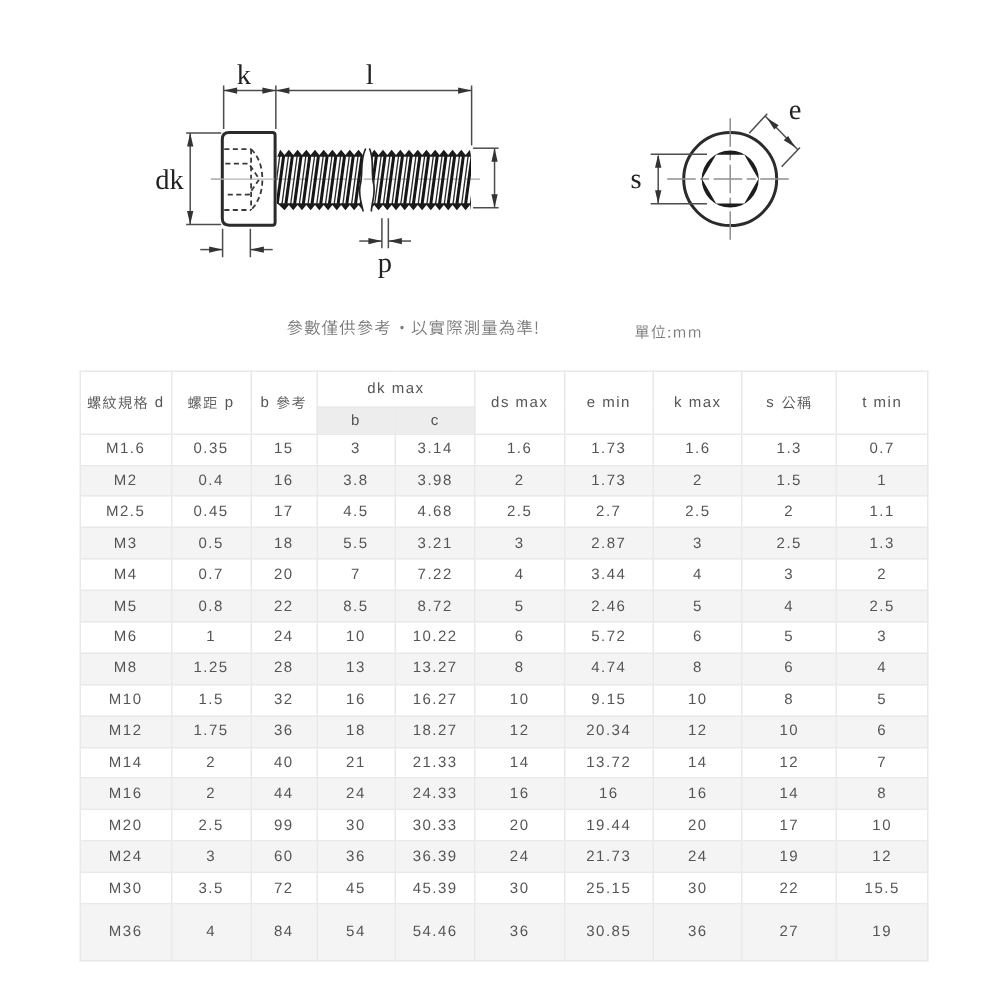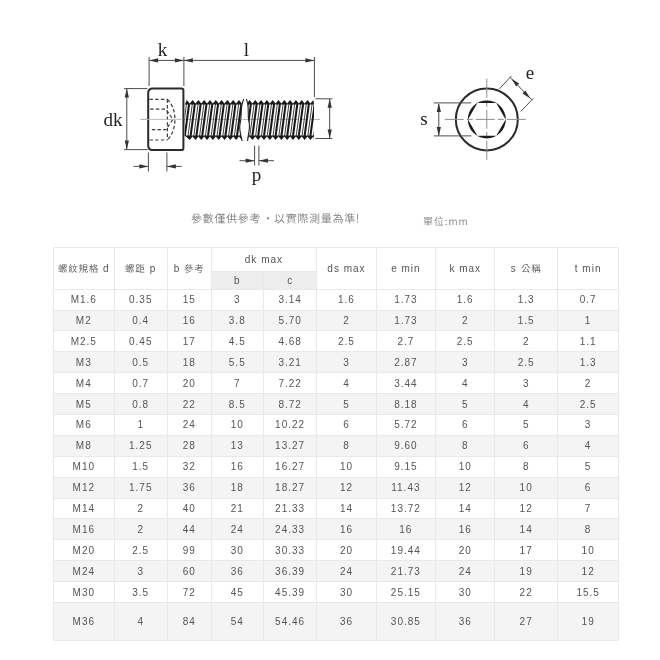--- a/index.html
+++ b/index.html
@@ -269,21 +269,21 @@
         <td>1.73</td>
         <td>1.6</td>
         <td>1.3</td>
         <td>0.7</td>
       </tr>
 <tr class="alt">
         <td>M2</td>
         <td>0.4</td>
         <td>16</td>
         <td>3.8</td>
-        <td>5.70</td>
+        <td>3.98</td>
         <td>2</td>
         <td>1.73</td>
         <td>2</td>
         <td>1.5</td>
         <td>1</td>
       </tr>
 <tr>
         <td>M2.5</td>
         <td>0.45</td>
         <td>17</td>
@@ -319,21 +319,21 @@
         <td>3</td>
         <td>2</td>
       </tr>
 <tr class="alt">
         <td>M5</td>
         <td>0.8</td>
         <td>22</td>
         <td>8.5</td>
         <td>8.72</td>
         <td>5</td>
-        <td>8.18</td>
+        <td>2.46</td>
         <td>5</td>
         <td>4</td>
         <td>2.5</td>
       </tr>
 <tr>
         <td>M6</td>
         <td>1</td>
         <td>24</td>
         <td>10</td>
         <td>10.22</td>
@@ -343,21 +343,21 @@
         <td>5</td>
         <td>3</td>
       </tr>
 <tr class="alt">
         <td>M8</td>
         <td>1.25</td>
         <td>28</td>
         <td>13</td>
         <td>13.27</td>
         <td>8</td>
-        <td>9.60</td>
+        <td>4.74</td>
         <td>8</td>
         <td>6</td>
         <td>4</td>
       </tr>
 <tr>
         <td>M10</td>
         <td>1.5</td>
         <td>32</td>
         <td>16</td>
         <td>16.27</td>
@@ -367,21 +367,21 @@
         <td>8</td>
         <td>5</td>
       </tr>
 <tr class="alt">
         <td>M12</td>
         <td>1.75</td>
         <td>36</td>
         <td>18</td>
         <td>18.27</td>
         <td>12</td>
-        <td>11.43</td>
+        <td>20.34</td>
         <td>12</td>
         <td>10</td>
         <td>6</td>
       </tr>
 <tr>
         <td>M14</td>
         <td>2</td>
         <td>40</td>
         <td>21</td>
         <td>21.33</td>

